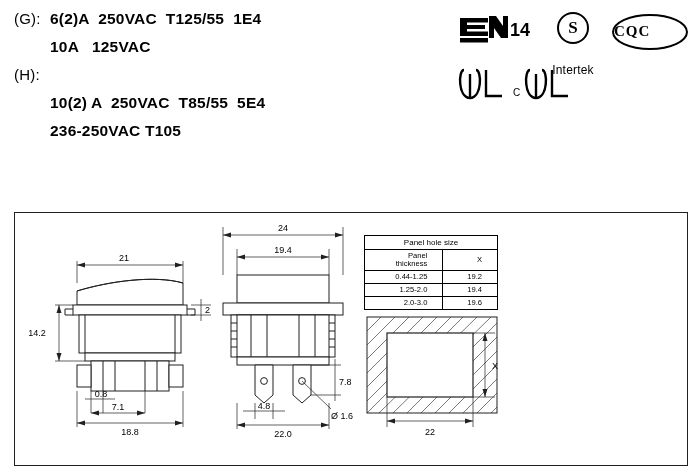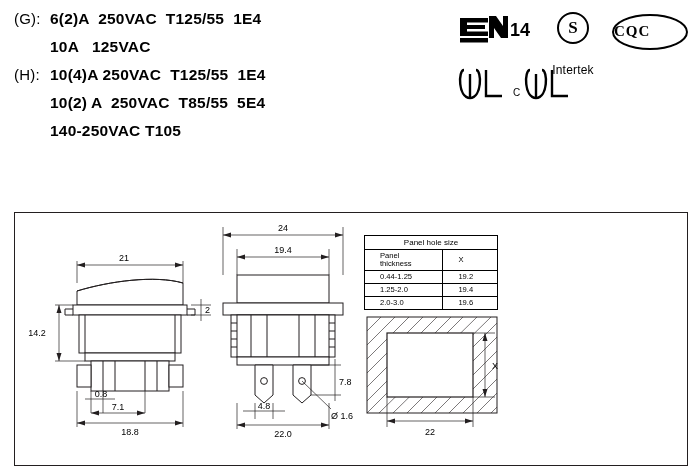--- a/index.html
+++ b/index.html
@@ -127,21 +127,21 @@
     width: 134px;
   }
   table.panel-hole {
     border-collapse: collapse;
     font-size: 7.6px;
     font-family: "Liberation Sans", sans-serif;
   }
   table.panel-hole td, table.panel-hole th {
     border: 0.9px solid #000;
     padding: 2px 15px;
-    text-align: left;
+    text-align: right;
     font-weight: normal;
     line-height: 1.05;
   }
   table.panel-hole td.c1, table.panel-hole th.c1 { width: 66px; }
   table.panel-hole td.c2, table.panel-hole th.c2 { width: 34px; }
   table.panel-hole caption {
     caption-side: top;
     border: 0.9px solid #000;
     border-bottom: none;
     font-size: 8px;
@@ -158,29 +158,28 @@
     <div class="rating-row">
       <span class="rating-label">(G):</span>
       <span class="rating-text">6(2)A  250VAC  T125/55  1E4</span>
     </div>
     <div class="rating-row">
       <span class="rating-label"></span>
       <span class="rating-text">10A   125VAC</span>
     </div>
     <div class="rating-row">
       <span class="rating-label">(H):</span>
-      <span class="rating-text">10(4)A 250VAC  T125/55  1E4</span>
     </div>
     <div class="rating-row">
       <span class="rating-label"></span>
       <span class="rating-text">10(2) A  250VAC  T85/55  5E4</span>
     </div>
     <div class="rating-row">
       <span class="rating-label"></span>
-      <span class="rating-text">140-250VAC T105</span>
+      <span class="rating-text">236-250VAC T105</span>
     </div>
   </div>
 
   <div class="certs">
 
     <div class="cert-enec">
       <svg width="78" height="34" viewBox="0 0 78 34">
         <g fill="#000">
           <path d="M2 4 L30 4 L30 8.5 L9 8.5 L9 11 L27 11 L27 15 L9 15 L9 17.5 L30 17.5 L30 22 L2 22 Z"></path>
           <path d="M2 24 L30 24 L30 28.5 L2 28.5 Z"></path>

